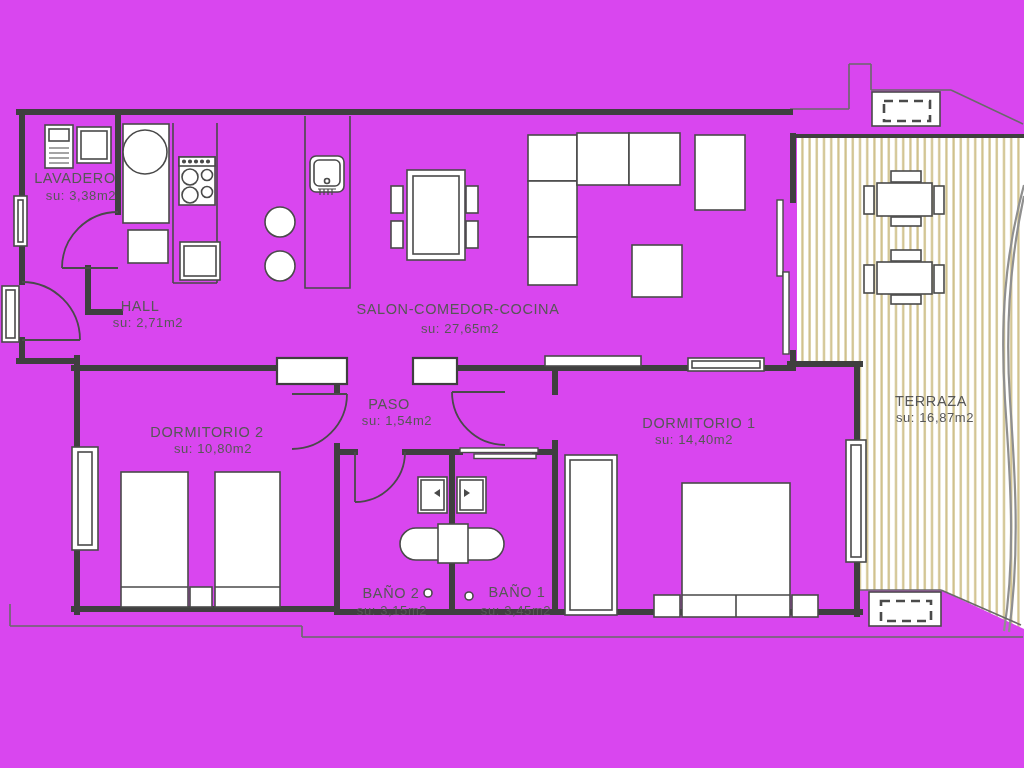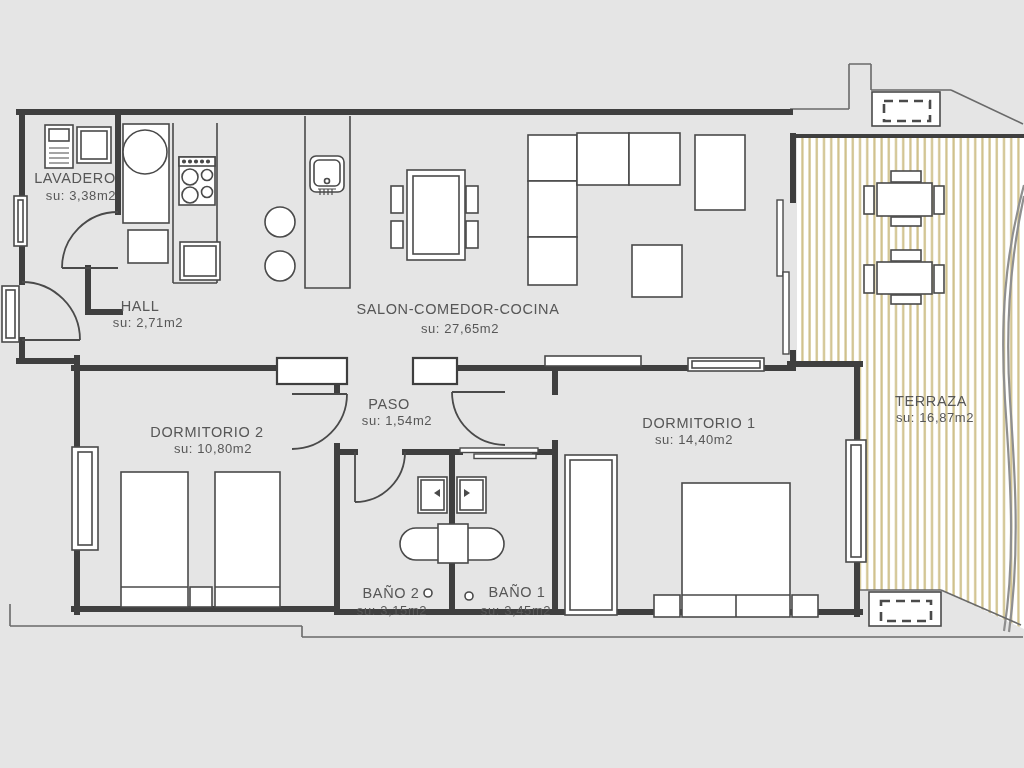--- a/index.html
+++ b/index.html
@@ -1,16 +1,16 @@
 <!DOCTYPE html>
 <html><head>
 <meta charset="utf-8">
 <style>
   html,body{margin:0;padding:0;background:#fff;}
-  .plan{position:relative;width:1024px;height:768px;background:#e5e5e5;overflow:hidden;
+  .plan{position:relative;width:1024px;height:768px;background:#d946ef;overflow:hidden;
         font-family:"Liberation Sans", sans-serif;}
   svg{position:absolute;left:0;top:0;}
   text{letter-spacing:0.6px;}
   .room-name{font-size:14.5px;}
   .room-area{font-size:13px;}
 </style>
 </head>
 <body>
 
 <div class="plan">

